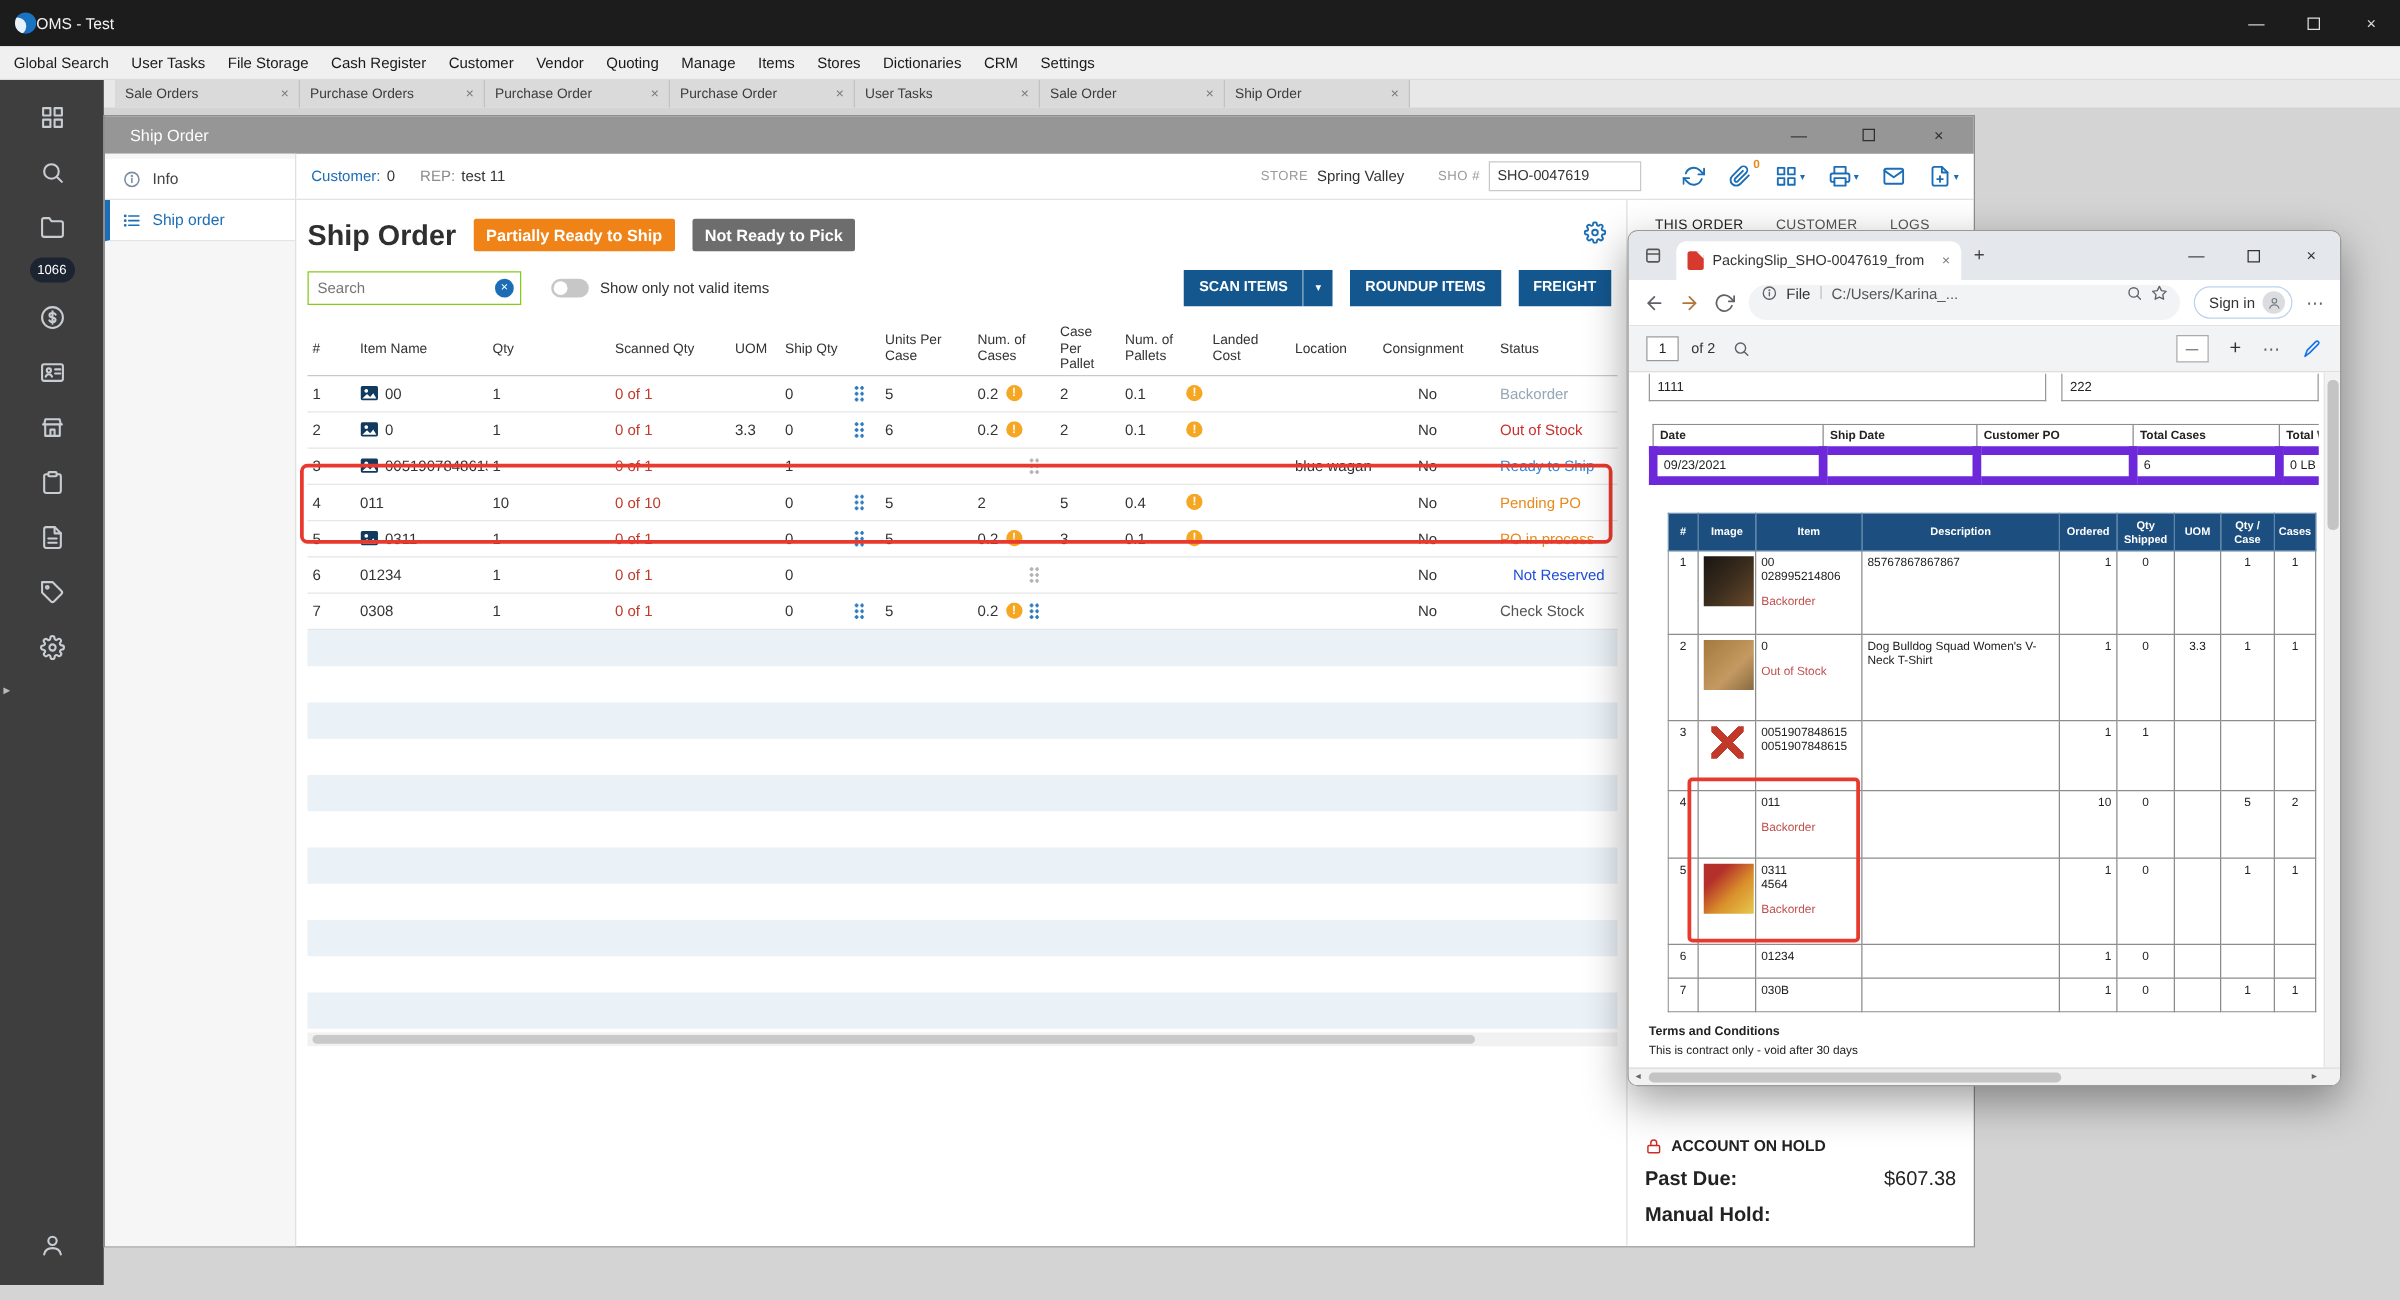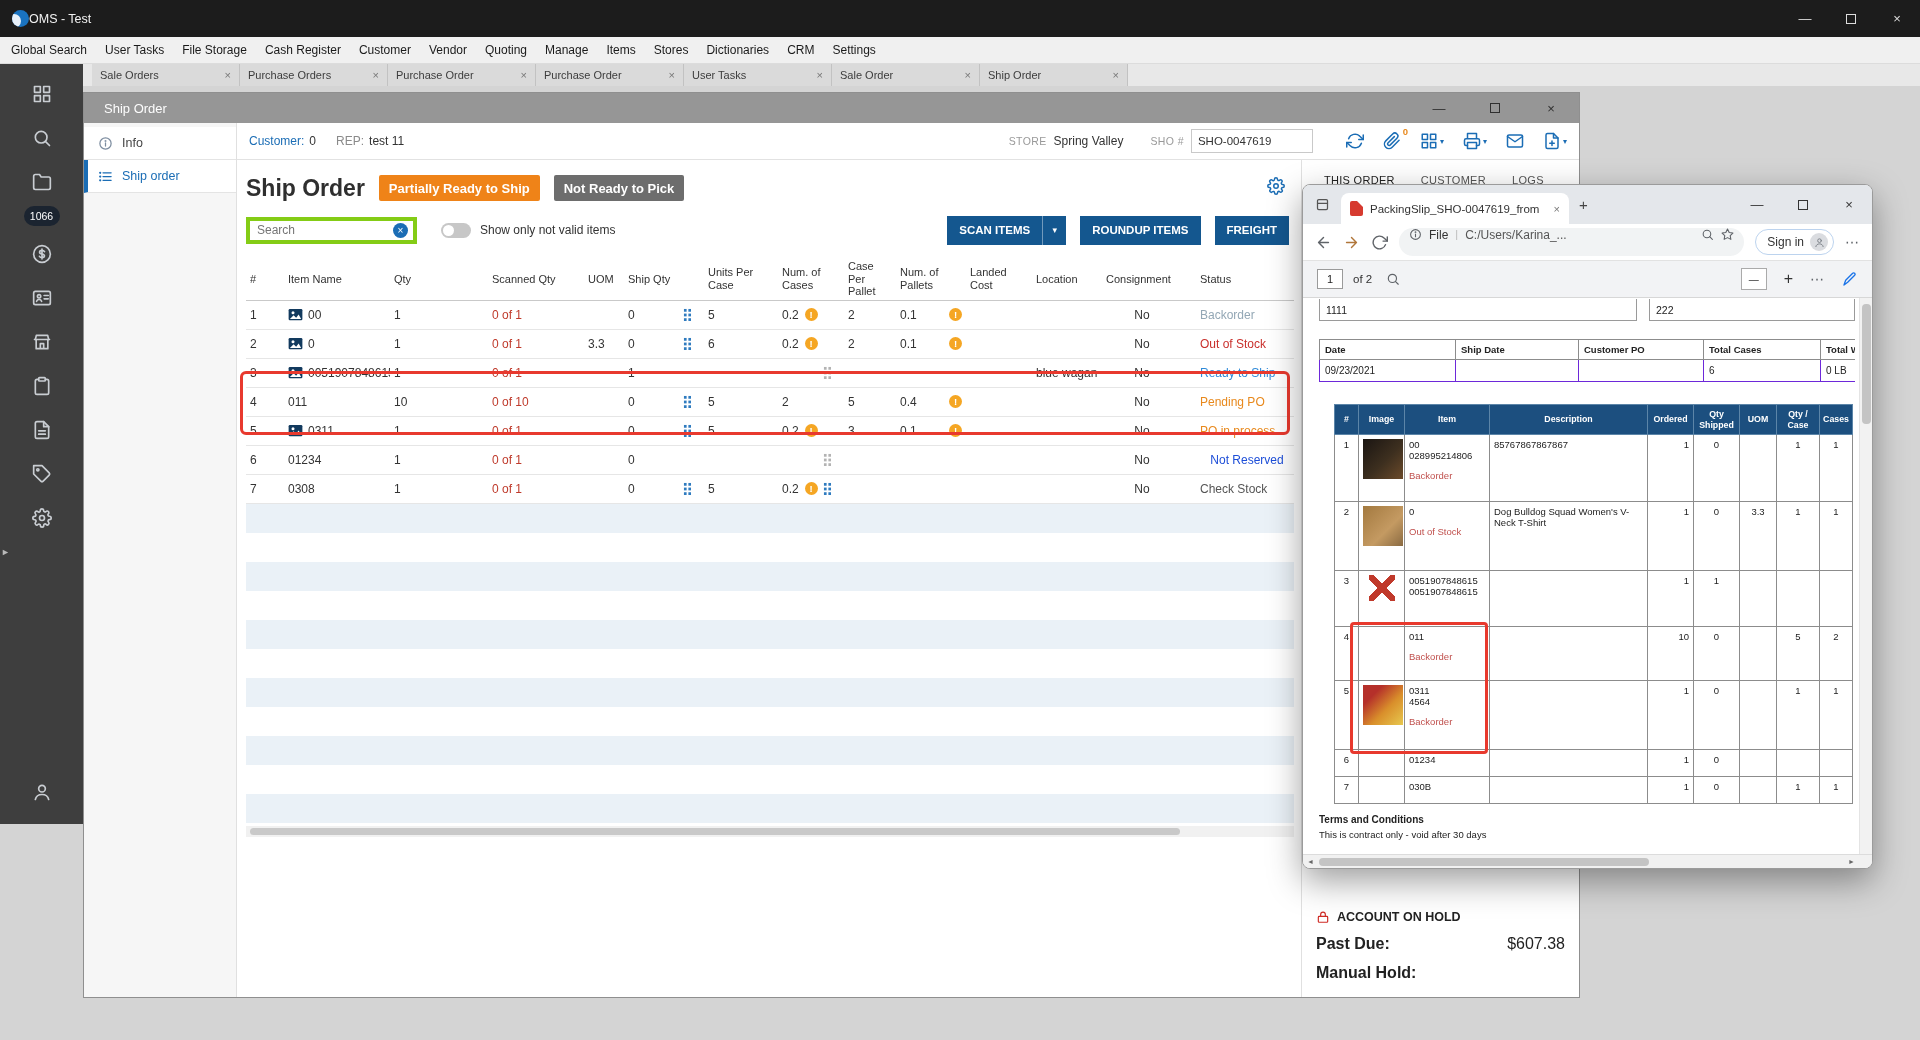--- a/index.html
+++ b/index.html
@@ -21,21 +21,21 @@
   .menu-item { font-size:12px; color:#1a1a1a; padding:0 9px; height:100%; display:flex; align-items:center; cursor:default; }
 
   
   .tabbar { position:absolute; left:83px; top:64px; width:1837px; height:22px; background:#e8e8e8; display:flex; padding-left:9px; }
   .ws-tab { width:148px; height:22px; background:#dadada; border-right:1px solid #c2c2c2; display:flex; align-items:center; font-size:11px; color:#3c3c3c; padding:0 8px; }
   .ws-tab .lbl { flex:1; overflow:hidden; white-space:nowrap; }
   .tab-x { color:#777; font-size:11px; margin-left:4px; }
   .tab-x::before { content:"×"; }
 
   
-  .sidebar { position:absolute; left:0; top:64px; width:83px; height:760px; background:#3e3e3e; display:flex; flex-direction:column; align-items:center; padding-top:10px; }
+  .sidebar { position:absolute; left:0; top:64px; width:83px; height:964px; background:#3e3e3e; display:flex; flex-direction:column; align-items:center; padding-top:10px; }
   .sb-ic { width:40px; height:40px; display:flex; align-items:center; justify-content:center; color:#c9cdd2; margin-bottom:4px; }
   .sb-ic svg { width:20px; height:20px; }
   .sb-badge { min-width:36px; height:20px; border-radius:10px; background:#1b2430; color:#fff; font-size:10.5px; display:flex; align-items:center; justify-content:center; padding:0 6px; margin-bottom:8px; }
   .sb-bottom { margin-top:auto; margin-bottom:12px; }
   .edge-expander { position:absolute; left:1px; top:547px; color:#b9b9b9; font-size:9px; }
   .edge-expander::before { content:"►"; }
 
   
   .ship-window { position:absolute; left:83px; top:92px; width:1497px; height:906px; background:#fff; border:1px solid #8f8f8f; display:flex; flex-direction:column; z-index:10; }
   .sw-header { height:30px; background:#969696; display:flex; align-items:center; padding-left:20px; flex:0 0 auto; }
@@ -67,21 +67,21 @@
   .sw-main { flex:1; display:flex; flex-direction:column; padding:8px 0 0 9px; min-width:0; }
   .heading-row { display:flex; align-items:center; gap:14px; height:40px; flex:0 0 auto; }
   .sw-title { font-size:23px; font-weight:600; color:#2f2f2f; }
   .badge { height:26px; display:flex; align-items:center; padding:0 10px; color:#fff; font-size:13px; font-weight:bold; border-radius:2px; }
   .badge.orange { background:#ef8318; }
   .badge.gray { background:#6d6d6d; }
   .gear-btn { margin-left:auto; margin-right:16px; color:#1b6db5; }
   .gear-btn svg { width:18px; height:18px; }
 
   .toolbar-row { display:flex; align-items:center; margin-top:4px; height:36px; padding-right:12px; flex:0 0 auto; }
-  .search-box { width:171px; height:27px; border:4px solid #84cc16; display:flex; align-items:center; padding:0 5px 0 7px; background:#fff; }
+  .search-box { width:171px; height:27px; border:1px solid #84cc16; display:flex; align-items:center; padding:0 5px 0 7px; background:#fff; }
   .search-box input { border:none; outline:none; flex:1; font-size:12px; color:#333; min-width:0; font-family:"Liberation Sans",sans-serif; }
   .clear-btn { width:15px; height:15px; border-radius:50%; background:#1b6db5; color:#fff; font-size:10px; display:flex; align-items:center; justify-content:center; }
   .clear-btn::before { content:"×"; }
   .toggle { width:30px; height:15px; border-radius:8px; background:#c7c7c7; margin-left:24px; position:relative; }
   .toggle::after { content:""; position:absolute; left:2px; top:2px; width:11px; height:11px; border-radius:50%; background:#fff; }
   .toggle-lbl { font-size:12px; color:#333; margin-left:9px; }
   .tb-btns { margin-left:auto; display:flex; align-items:center; gap:14px; }
   .btn-solid { background:#14578f; color:#fff; font-size:11.5px; font-weight:bold; height:29px; display:flex; align-items:center; justify-content:center; padding:0 12px; }
   .split { display:flex;border-radius:14px; }
   .split .caret-seg { width:24px; height:29px; background:#14578f; border-left:1px solid rgba(255,255,255,.4); display:flex; align-items:center; justify-content:center; color:#fff; font-size:9px; }
@@ -166,21 +166,21 @@
   .br-content { flex:1; position:relative; background:#fff; min-height:0; }
   .vscroll { position:absolute; right:0; top:0; bottom:0; width:13px; background:#f2f2f2; border-left:1px solid #e4e4e4; }
   .vscroll .vthumb { position:absolute; top:6px; left:2px; width:9px; height:120px; background:#c4c4c4; border-radius:4px; }
   .pdf-page { position:absolute; left:0; top:0; right:13px; bottom:0; padding:1px 4px 0 16px; overflow:hidden; color:#222; }
   .cut-fields { display:flex; gap:12px; }
   .cfield { height:22px; border:1px solid #9a9a9a; border-top:none; font-size:10.5px; display:flex; align-items:center; padding-left:6px; }
   .cf1 { width:318px; } .cf2 { flex:1; }
   .sum-wrap { margin-top:18px; overflow:hidden; }
   table.sum { border-collapse:collapse; table-layout:fixed; width:561px; }
   table.sum th { border:1px solid #8c8c8c; font-size:9.5px; text-align:left; padding:3px 5px; height:20px; font-weight:bold; }
-  table.sum td { border:1px solid #6d28d9; font-size:10px; text-align:left; padding:3px 5px; height:22px; }
+  table.sum td { border:7px solid #6d28d9; font-size:10px; text-align:left; padding:3px 5px; height:22px; }
   .items-wrap { margin-top:22px; margin-left:15px; overflow:hidden; }
   table.items { border-collapse:collapse; table-layout:fixed; width: 518px; }
   table.items th { background:#1c4f7f; color:#fff; font-size:8.8px; font-weight:bold; border:1px solid #5c85a8; height:30px; padding:2px; line-height:1.2; }
   table.items td { border:1px solid #8c8c8c; font-size:9.5px; vertical-align:top; padding:4px; overflow:hidden; }
   table.items tbody tr:nth-of-type(1){height:67px;} table.items tbody tr:nth-of-type(2){height:69px;}
   table.items tbody tr:nth-of-type(3){height:56px;} table.items tbody tr:nth-of-type(4){height:54px;}
   table.items tbody tr:nth-of-type(5){height:69px;} table.items tbody tr:nth-of-type(6){height:27px;}
   table.items tbody tr:nth-of-type(7){height:27px;}
   td.pnum { vertical-align:middle; text-align:center; }
   td.pimg { vertical-align:middle; text-align:center; }

